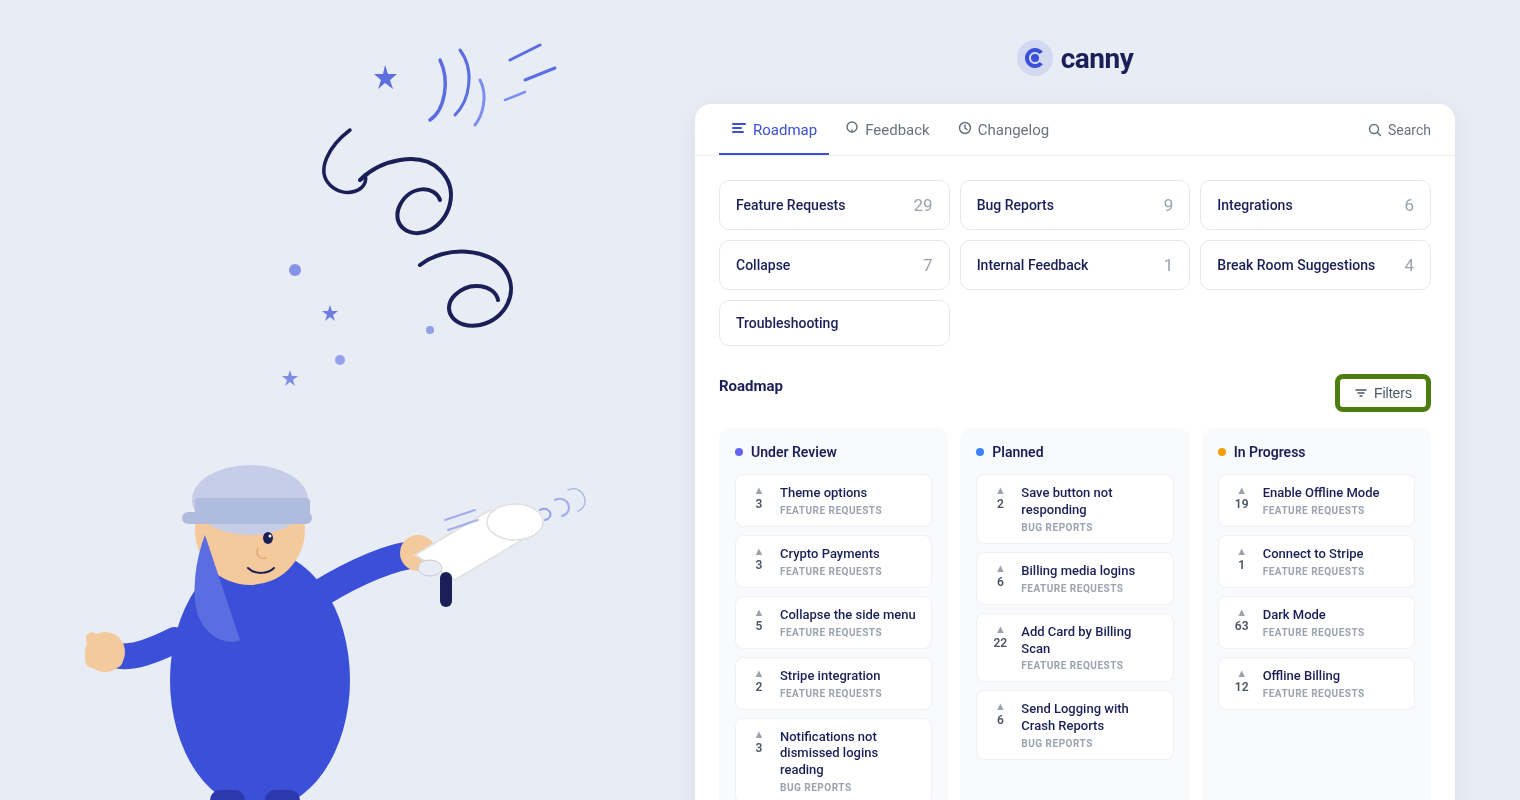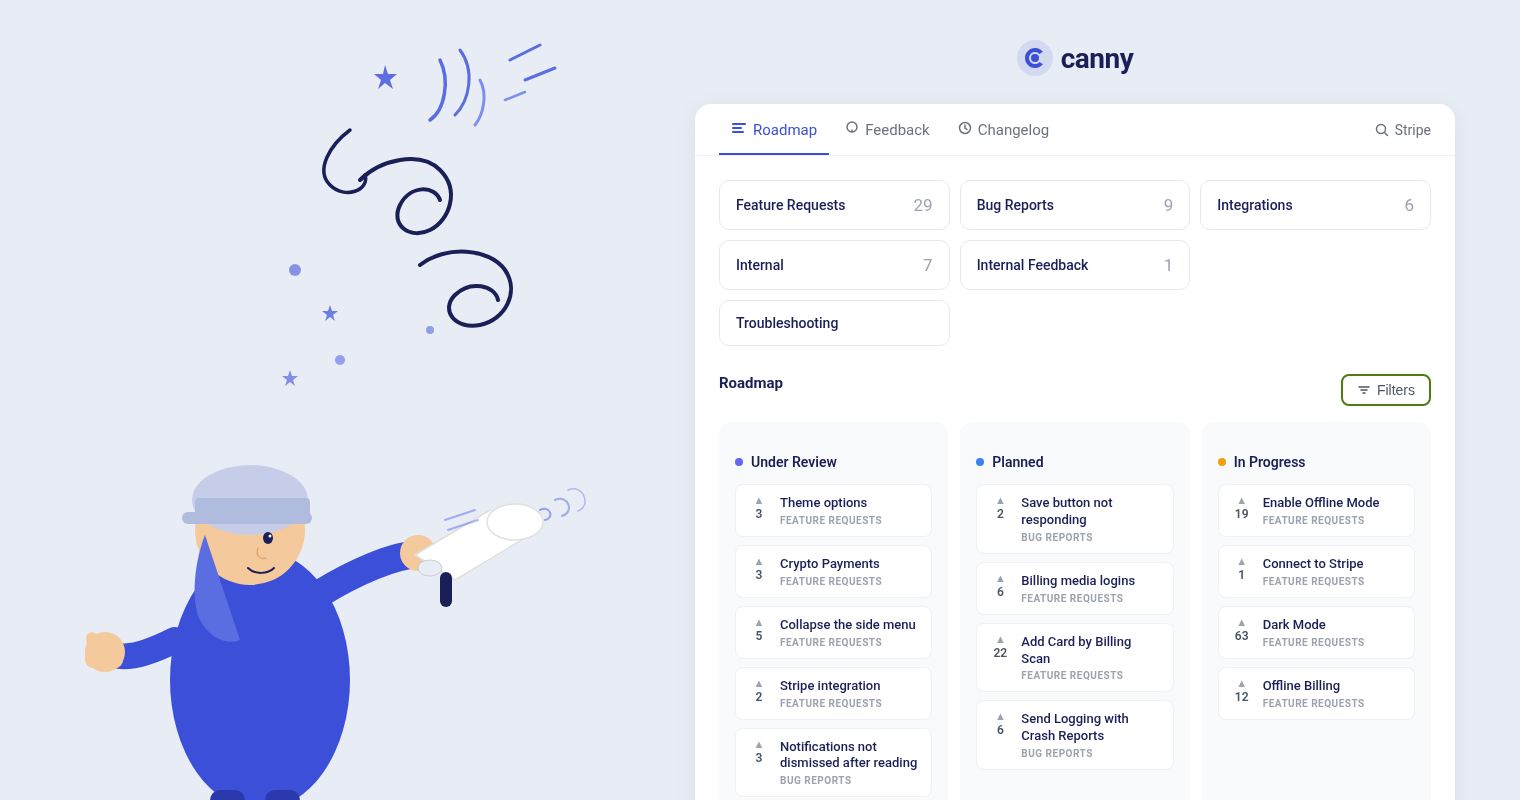--- a/index.html
+++ b/index.html
@@ -150,21 +150,21 @@
     .roadmap-header {
       display: flex;
       align-items: center;
       justify-content: space-between;
       margin-bottom: 16px;
     }
     .filters-btn {
       display: flex;
       align-items: center;
       gap: 6px;
-      border: 2px solid #4d7c0f;
+      border: 5px solid #4d7c0f;
       border-radius: 8px;
       padding: 6px 14px;
       font-size: 14px;
       color: #4b5563;
       cursor: pointer;
       background: #fff;
     }
 
     
     .roadmap-columns {
@@ -175,21 +175,20 @@
     .roadmap-col {
       background: #f9fafb;
       border-radius: 12px;
       padding: 16px;
     }
     .col-header {
       display: flex;
       align-items: center;
       gap: 8px;
       margin-bottom: 14px;
-      margin-top: 16px;
     }
     .col-dot {
       width: 8px;
       height: 8px;
       border-radius: 50%;
     }
     .col-title {
       font-size: 14px;
       font-weight: 600;
       color: #1a2057;
@@ -363,21 +362,21 @@
               <path d="M7 4v3l2 1.5" stroke="#6b7280" stroke-width="1.5" stroke-linecap="round"></path>
             </svg>
         </span>
         <span>Changelog</span>
       </div>
       <div class="nav-search">
         <svg width="14" height="14" viewBox="0 0 14 14" fill="none">
           <circle cx="6" cy="6" r="4.5" stroke="#6b7280" stroke-width="1.5"></circle>
           <line x1="9.5" y1="9.5" x2="12.5" y2="12.5" stroke="#6b7280" stroke-width="1.5" stroke-linecap="round"></line>
         </svg>
-        <span>Stripe</span>
+        <span>Search</span>
       </div>
     </div>
 
     <div class="card-body">
 
       <div class="boards-grid">
 
         <div class="board-card">
           <span class="board-name">Feature Requests</span>
           <span class="board-count">29</span>
@@ -385,26 +384,30 @@
         <div class="board-card">
           <span class="board-name">Bug Reports</span>
           <span class="board-count">9</span>
         </div>
         <div class="board-card">
           <span class="board-name">Integrations</span>
           <span class="board-count">6</span>
         </div>
 
         <div class="board-card">
-          <span class="board-name">Internal</span>
+          <span class="board-name">Collapse</span>
           <span class="board-count">7</span>
         </div>
         <div class="board-card">
           <span class="board-name">Internal Feedback</span>
           <span class="board-count">1</span>
+        </div>
+        <div class="board-card">
+          <span class="board-name">Break Room Suggestions</span>
+          <span class="board-count">4</span>
         </div>
 
         <div class="board-card board-card-single">
           <span class="board-name">Troubleshooting</span>
           <span class="board-count"></span>
         </div>
       </div>
 
       <div class="roadmap-header">
         <div class="section-title">Roadmap</div>
@@ -464,21 +467,21 @@
               <div class="item-title">Stripe integration</div>
               <div class="item-tag">FEATURE REQUESTS</div>
             </div>
           </div>
           <div class="roadmap-item">
             <div class="vote-area">
               <span class="vote-arrow">▲</span>
               <span class="vote-count">3</span>
             </div>
             <div class="item-content">
-              <div class="item-title">Notifications not dismissed after reading</div>
+              <div class="item-title">Notifications not dismissed logins reading</div>
               <div class="item-tag">BUG REPORTS</div>
             </div>
           </div>
         </div>
 
         <div class="roadmap-col">
           <div class="col-header">
             <div class="col-dot" style="background:#3b82f6"></div>
             <span class="col-title">Planned</span>
           </div>

